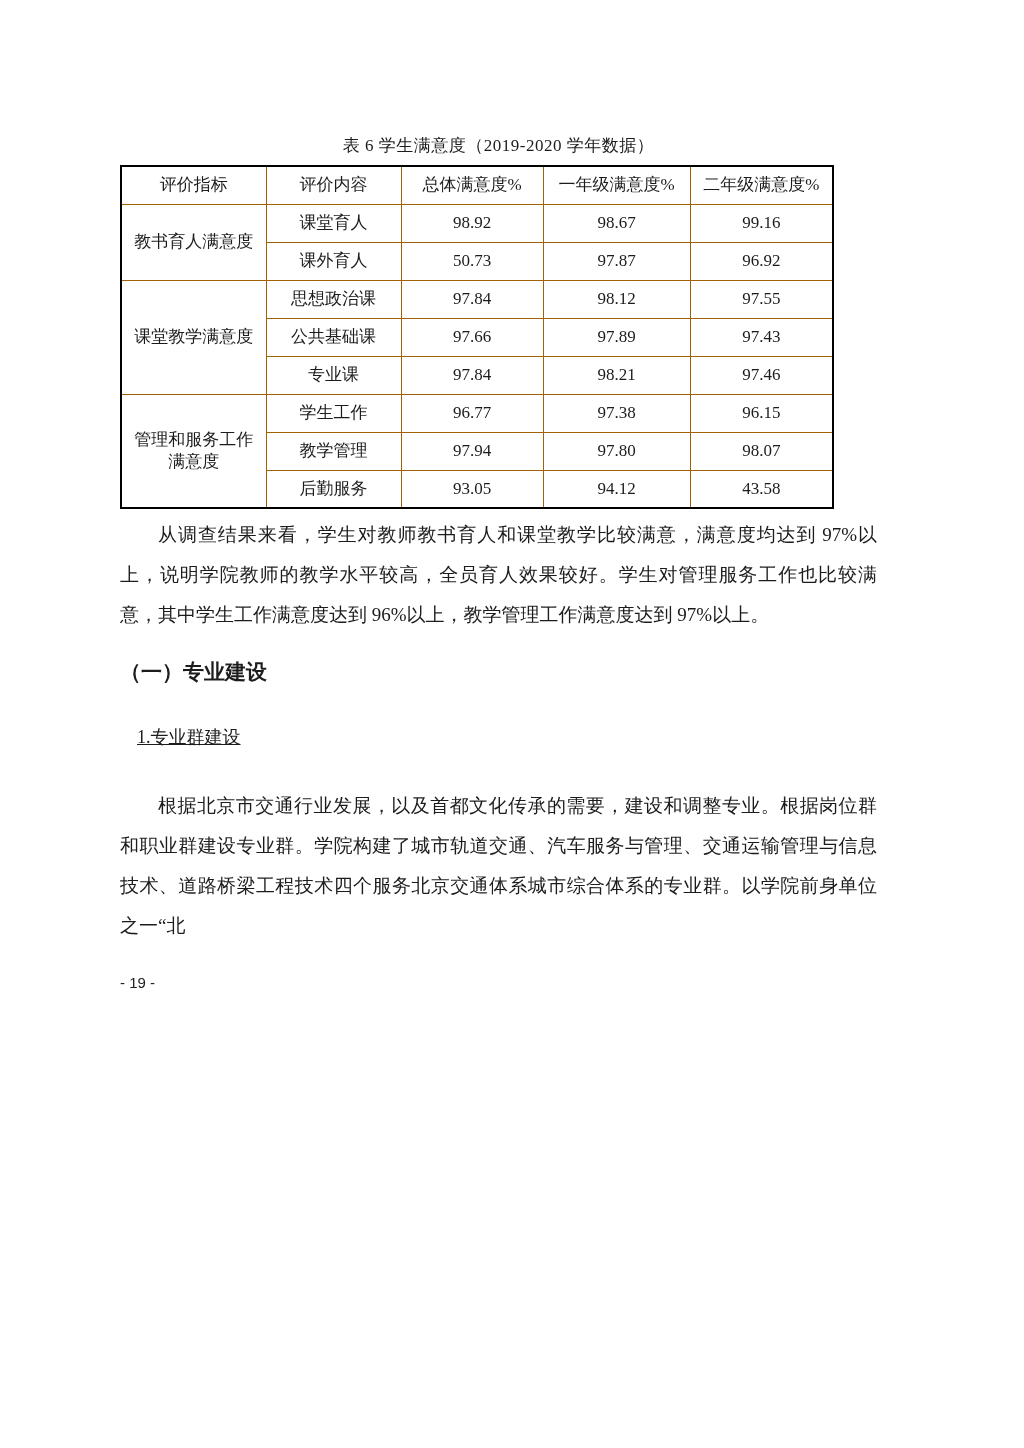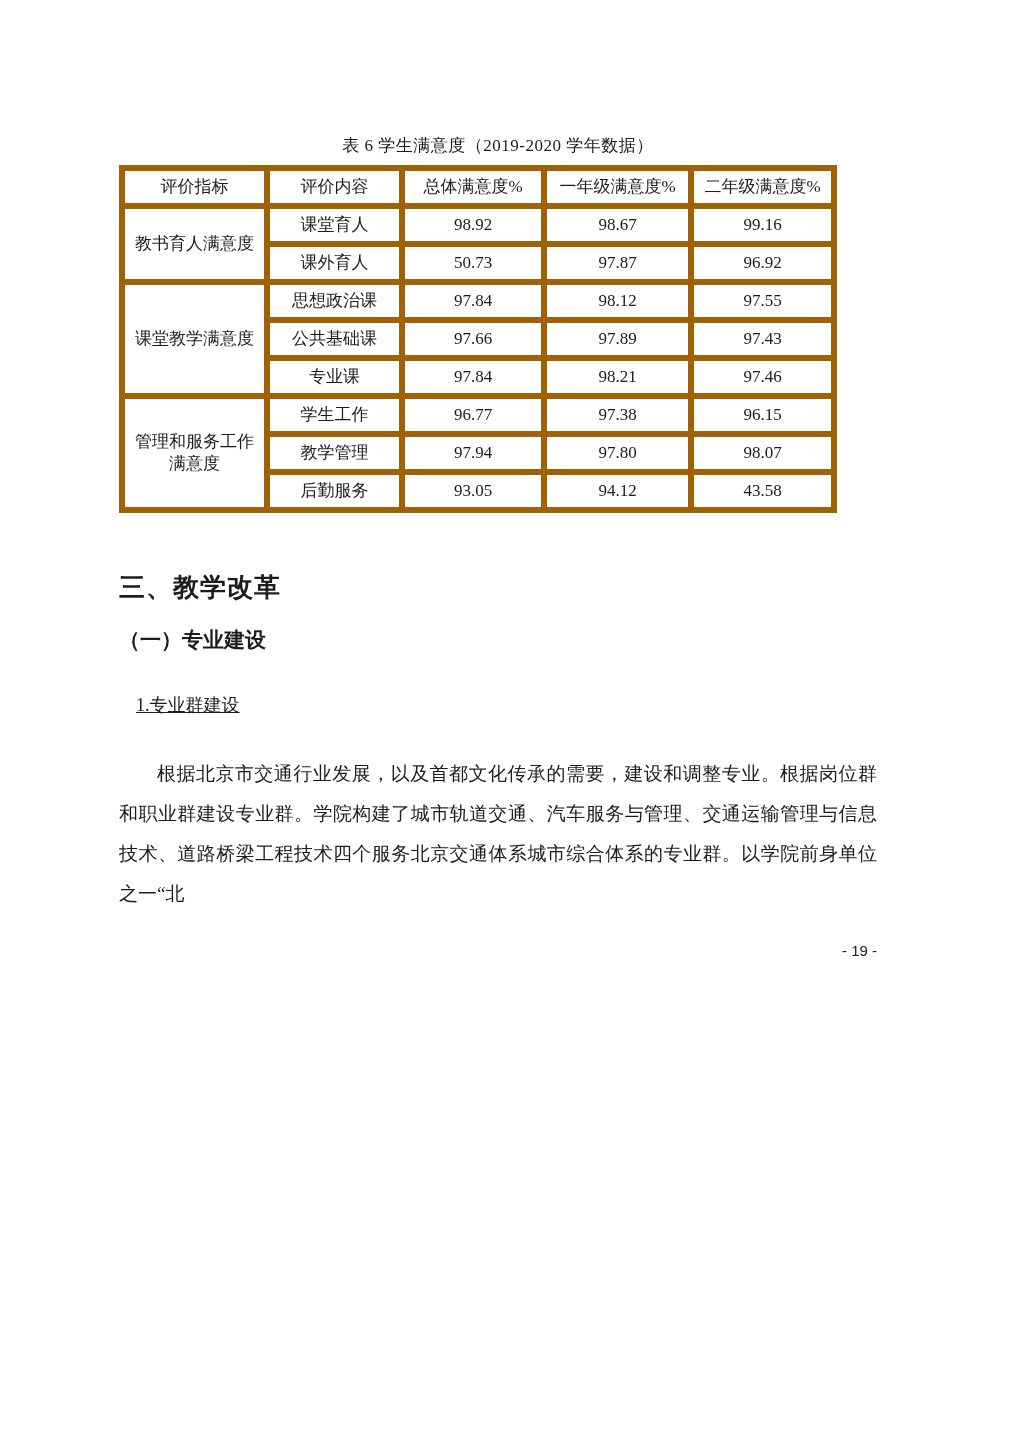--- a/index.html
+++ b/index.html
@@ -6,43 +6,42 @@
   html, body { margin: 0; padding: 0; }
   body {
     width: 1024px;
     height: 1448px;
     background: #ffffff;
     color: #1c1c1c;
     font-family: "Liberation Serif", "DejaVu Serif", serif;
     overflow: hidden;
   }
   .doc {
-    padding-left: 79px;
+    padding-left: 120px;
     padding-right: 147px;
-    margin-left: 40px;
   }
   
   .table-caption {
     margin-top: 136px;
     font-size: 17px;
     line-height: 20px;
     text-align: center;
     letter-spacing: 0.5px;
   }
   
   table.sat-table {
     margin-top: 9px;
     width: 712px;
     border-collapse: collapse;
     table-layout: fixed;
     border: 2px solid #000;
   }
   table.sat-table th,
   table.sat-table td {
-    border: 6px solid #a16207;
+    border: 1px solid #a16207;
     font-size: 17px;
     font-weight: normal;
     text-align: center;
     vertical-align: middle;
     height: 38px;
     padding: 0 8px;
     line-height: 22px;
   }
   
   .body-para {
@@ -75,21 +74,21 @@
     margin: 37px 0 0 0;
     padding-left: 17px;
     font-size: 18px;
     line-height: 26px;
     font-weight: normal;
     text-decoration: underline;
   }
   
   .page-number {
     margin-top: 28px;
-    text-align: right;
+    text-align: left;
     font-family: "Liberation Sans", "DejaVu Sans", sans-serif;
     font-size: 15px;
     line-height: 18px;
     color: #222;
   }
 </style>
 </head>
 <body>
 
 <div class="doc">
@@ -161,22 +160,22 @@
       </tr>
       <tr>
         <td>后勤服务</td>
         <td>93.05</td>
         <td>94.12</td>
         <td>43.58</td>
       </tr>
     </tbody>
   </table>
 
+  <p class="body-para para-survey">从调查结果来看，学生对教师教书育人和课堂教学比较满意，满意度均达到 97%以上，说明学院教师的教学水平较高，全员育人效果较好。学生对管理服务工作也比较满意，其中学生工作满意度达到 96%以上，教学管理工作满意度达到 97%以上。</p>
 
-  <h2 class="h-level1">三、教学改革</h2>
 
 
   <h3 class="h-level2">（一）专业建设</h3>
 
   <div class="h-level3">1.专业群建设</div>
 
   <p class="body-para para-group">根据北京市交通行业发展，以及首都文化传承的需要，建设和调整专业。根据岗位群和职业群建设专业群。学院构建了城市轨道交通、汽车服务与管理、交通运输管理与信息技术、道路桥梁工程技术四个服务北京交通体系城市综合体系的专业群。以学院前身单位之一“北</p>
 
   <div class="page-number">- 19 -</div>
 

